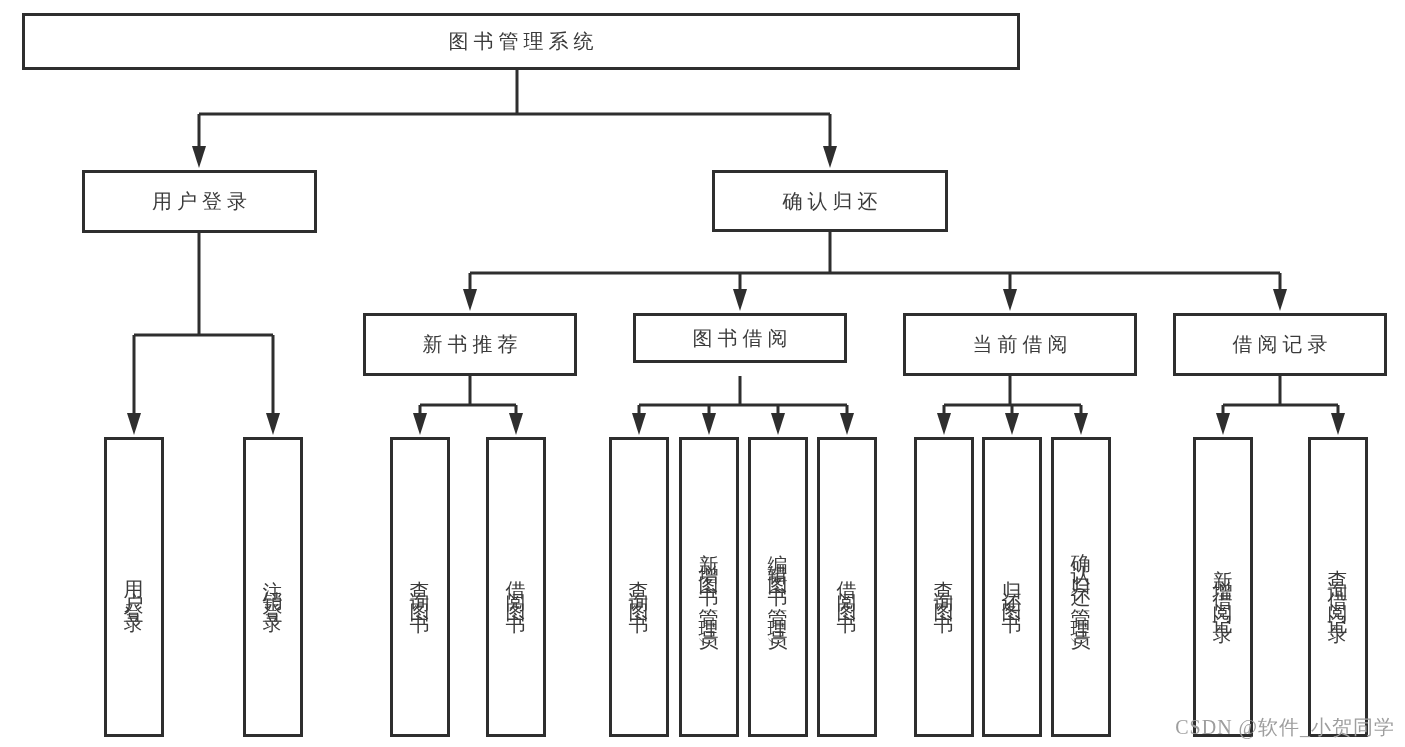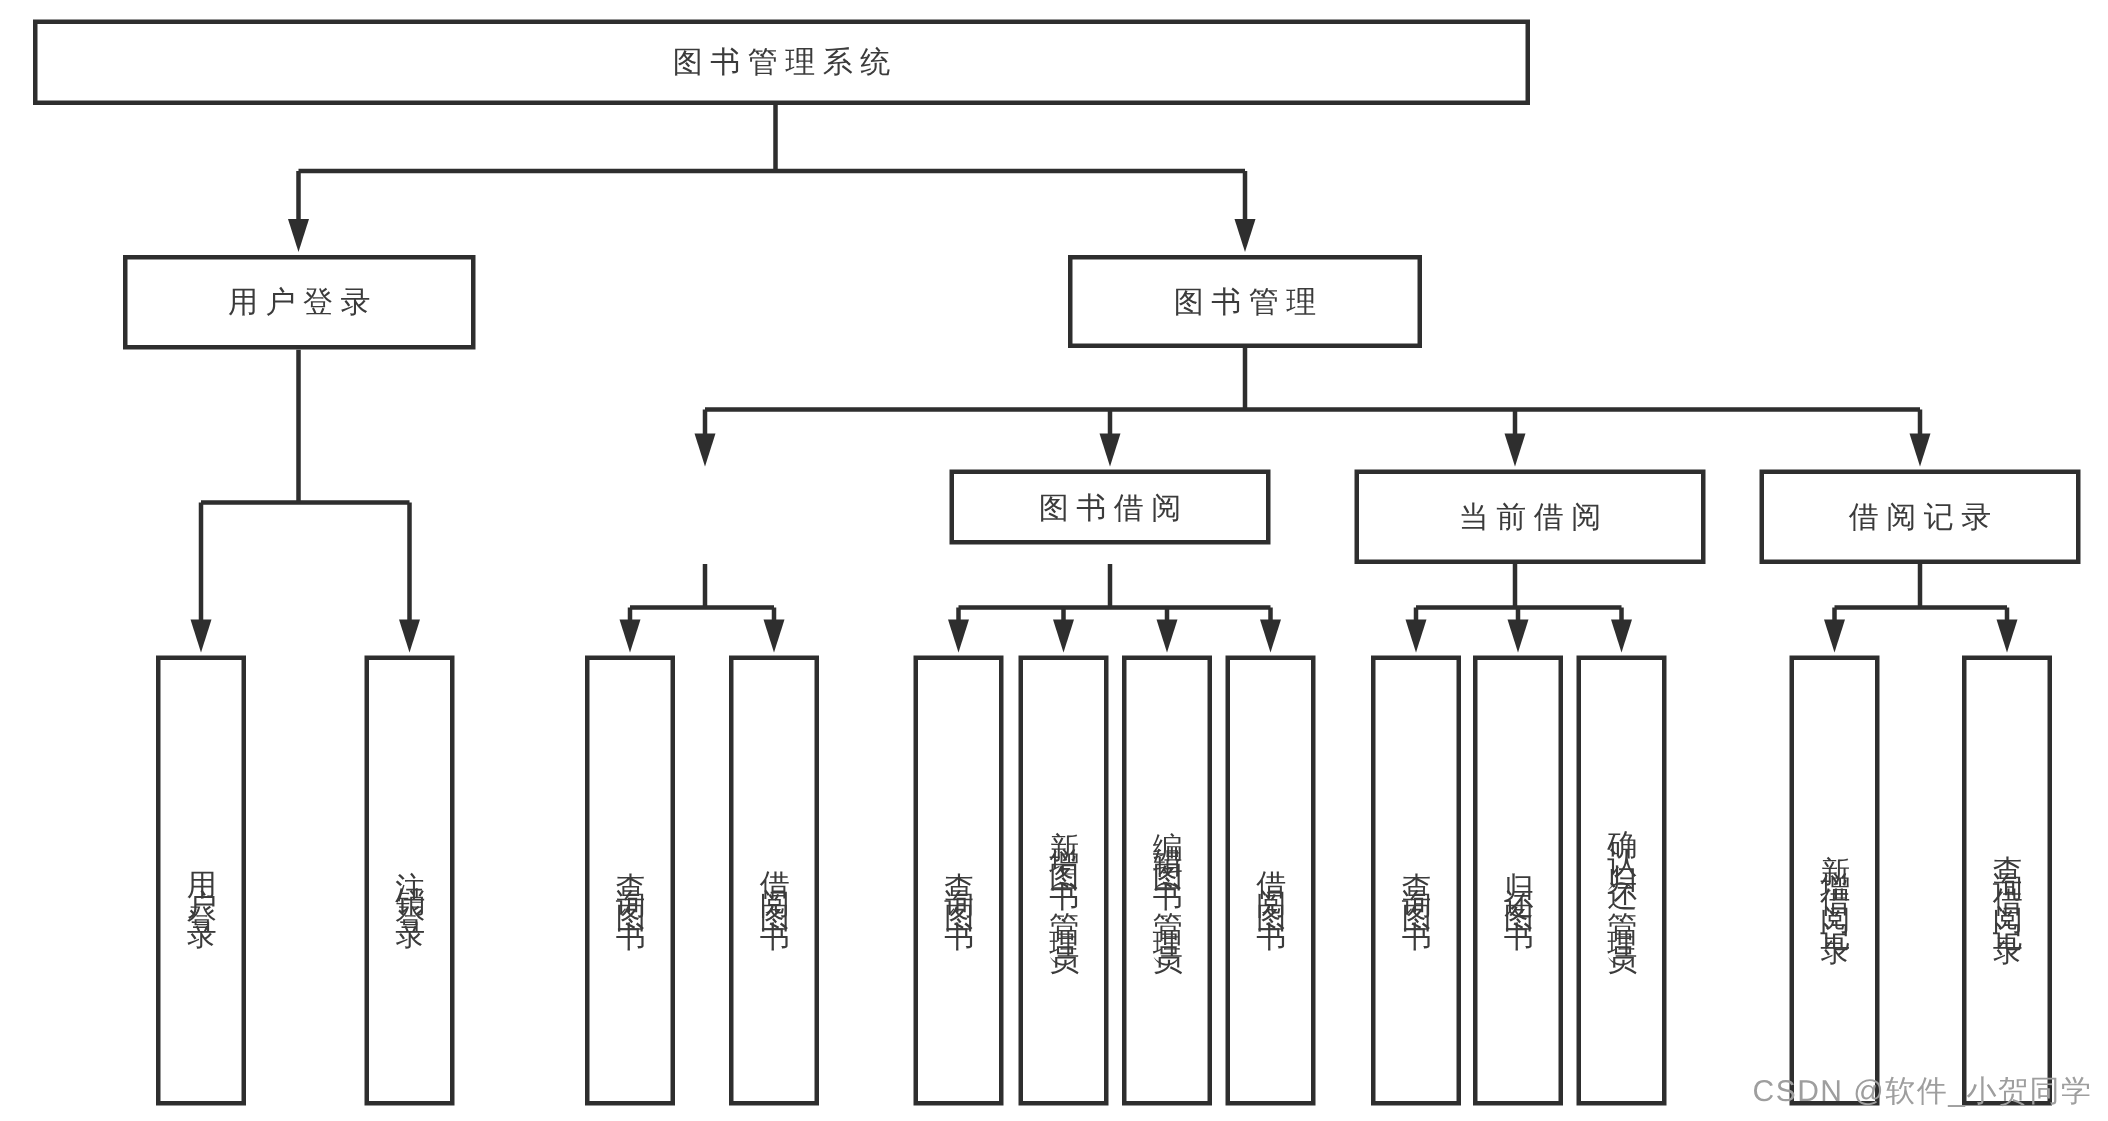--- a/index.html
+++ b/index.html
@@ -48,20 +48,21 @@
   }
   #watermark {
     position: absolute;
     right: 10px;
     top: 714px;
     font-size: 20px;
     letter-spacing: 1px;
     color: #9e9e9e;
     z-index: 3;
     white-space: nowrap;
+    font-family: Liberation Serif, serif;
   }
 </style>
 </head>
 <body>
 
 <div id="canvas">
 
   <svg id="connectors" viewBox="0 0 1405 747" xmlns="http://www.w3.org/2000/svg">
     <g stroke="#2e2e2e" stroke-width="3" fill="none">
       <path d="M517 70 V114 M199 114 H830 M199 114 V150 M830 114 V150"></path>
@@ -96,23 +97,26 @@
   </svg>
 
   <div class="box" style="left:22px; top:13px; width:998px; height:57px">
     <span class="lbl">图书管理系统</span>
   </div>
 
   <div class="box" style="left:82px; top:170px; width:235px; height:63px">
     <span class="lbl">用户登录</span>
   </div>
   <div class="box" style="left:712px; top:170px; width:236px; height:62px">
-    <span class="lbl">图书管理</span>
+    <span class="lbl">确认归还</span>
   </div>
 
+  <div class="box" style="left:363px; top:313px; width:214px; height:63px">
+    <span class="lbl">新书推荐</span>
+  </div>
   <div class="box" style="left:633px; top:313px; width:214px; height:50px">
     <span class="lbl">图书借阅</span>
   </div>
   <div class="box" style="left:903px; top:313px; width:234px; height:63px">
     <span class="lbl">当前借阅</span>
   </div>
   <div class="box" style="left:1173px; top:313px; width:214px; height:63px">
     <span class="lbl">借阅记录</span>
   </div>
 

